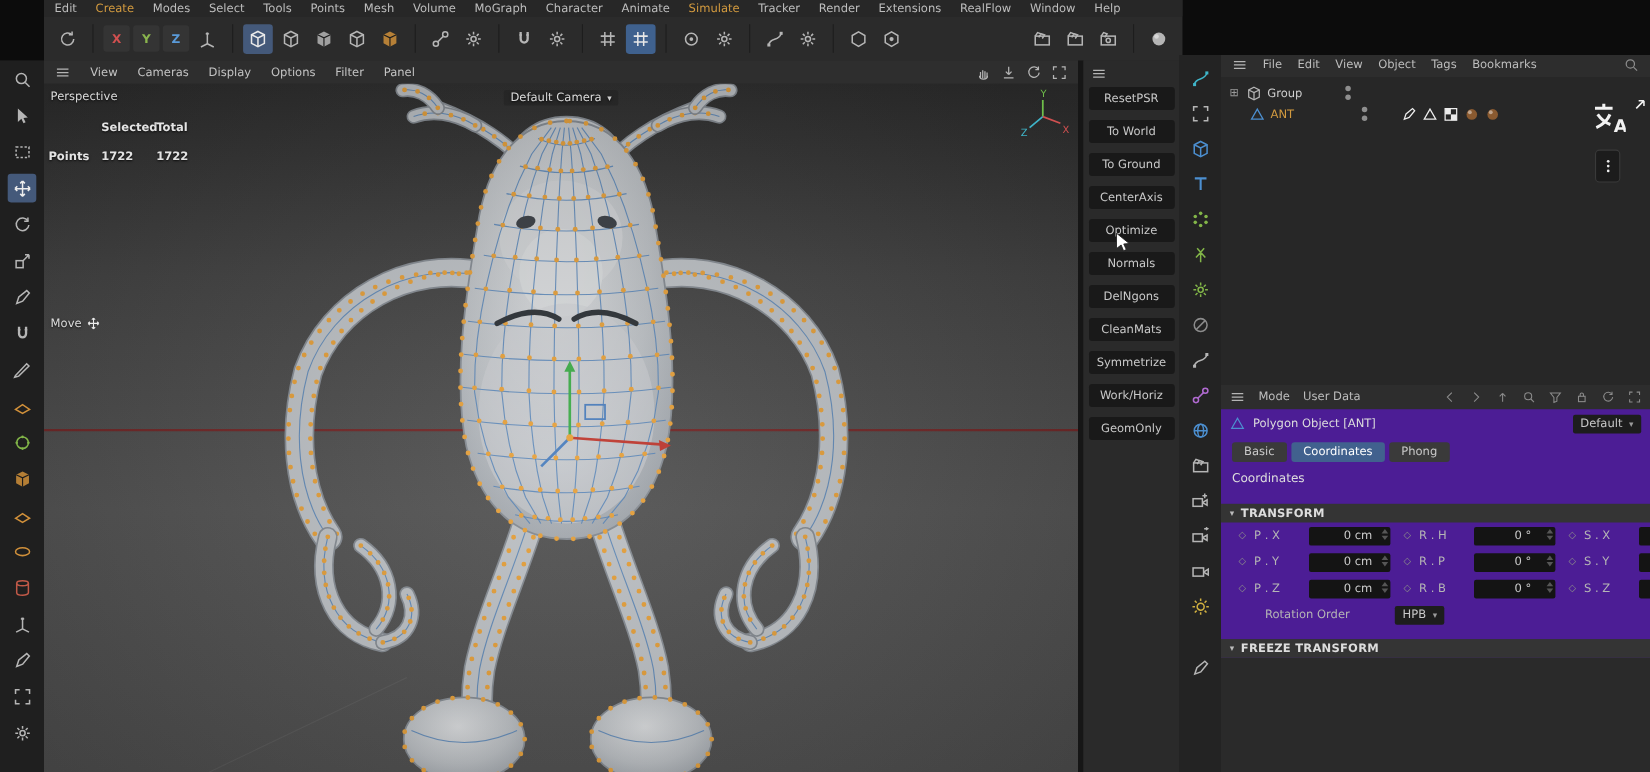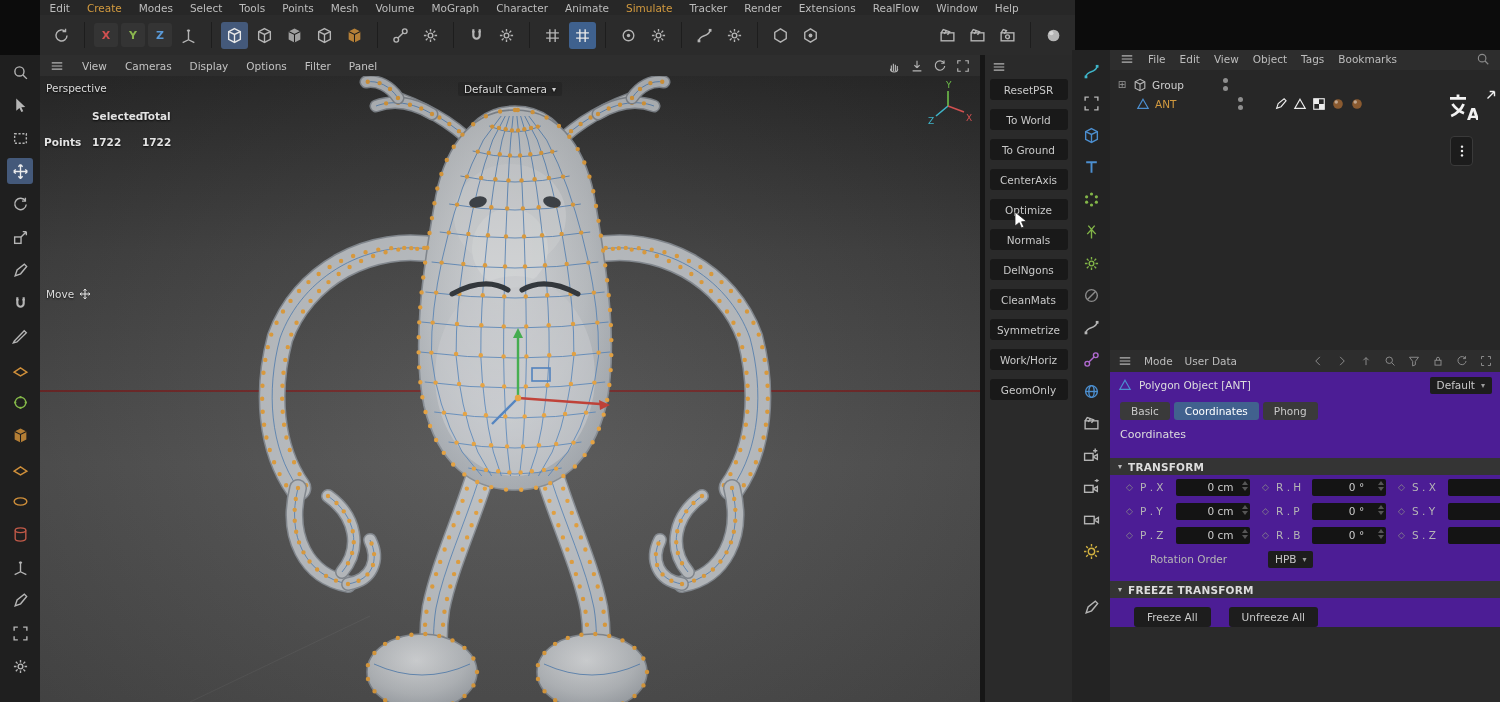--- a/index.html
+++ b/index.html
@@ -86,21 +86,21 @@
   .chips{height:26px;display:flex;align-items:center;gap:4px;padding:0 10px;}
   .chip{padding:3px 11px;font-size:10.5px;border-radius:3px;background:#3a3a3a;color:#c9c9c9;}
   .chip.on{background:#41618e;color:#ffffff;}
   .grp-label{height:20px;display:flex;align-items:center;padding-left:10px;font-size:11px;color:#dddddd;}
   .secbar{height:17px;background:#343434;display:flex;align-items:center;gap:6px;padding-left:8px;margin-top:14px;}
   .secbar .caret{font-size:8px;color:#bbbbbb;}
   .secbar b{font-size:10.5px;color:#dddddd;letter-spacing:.2px;}
   .crow{display:flex;align-items:center;height:24px;padding-left:16px;font-size:10.5px;}
   .dia{width:10px;color:#8a8a8a;font-size:9px;flex:none;}
   .clab{width:36px;color:#b5b5b5;flex:none;margin-left:4px;}
-  .cin{width:74px;height:17px;background:#141414;border-radius:2px;color:#cccccc;display:flex;align-items:center;justify-content:center;position:relative;flex:none;margin-left:0;padding-left:15px;}
+  .cin{width:74px;height:17px;background:#141414;border-radius:2px;color:#cccccc;display:flex;align-items:center;justify-content:center;position:relative;flex:none;margin-left:14px;padding-left:15px;}
   .cgap{width:12px;flex:none;}
   .spin{position:absolute;right:2px;top:2px;display:flex;flex-direction:column;gap:2px;}
   .spin i{display:block;width:0;height:0;border-left:3px solid transparent;border-right:3px solid transparent;}
   .spin i.up{border-bottom:4px solid #565656;}
   .spin i.dn{border-top:4px solid #565656;}
   .rot-row{display:flex;align-items:center;height:24px;padding-left:40px;font-size:10.5px;}
   .rot-row .rlab{width:118px;color:#b5b5b5;}
   .quat-row{display:flex;align-items:center;height:22px;padding-left:40px;font-size:10.5px;}
   .quat-row .rlab{width:118px;color:#b5b5b5;}
   .checkbox{width:13px;height:13px;background:#141414;border:1px solid #4a4a4a;border-radius:2px;}
@@ -1216,23 +1216,19 @@
         <span class="dropdown">
           <span>HPB</span>
           <span class="dd-caret">▾</span>
         </span>
       </div>
 
       <div class="secbar" style="margin-top:10px">
         <span class="caret">▾</span>
         <b>FREEZE TRANSFORM</b>
       </div>
-      <div class="fbtns">
-        <button class="fbtn">Freeze All</button>
-        <button class="fbtn">Unfreeze All</button>
-      </div>
     </div>
   </div>
 
   <svg class="cursor-ov" style="left:1013px;top:211px" width="18" height="20" viewBox="0 0 18 20">
     <path d="M2 1 L2 15 L6.2 11.7 L8.4 17 L10.9 15.9 L8.6 10.8 L13.6 10.4 Z" fill="#ffffff" stroke="#222" stroke-width="0.8"></path>
   </svg>
 </div>
 
 </body></html>

